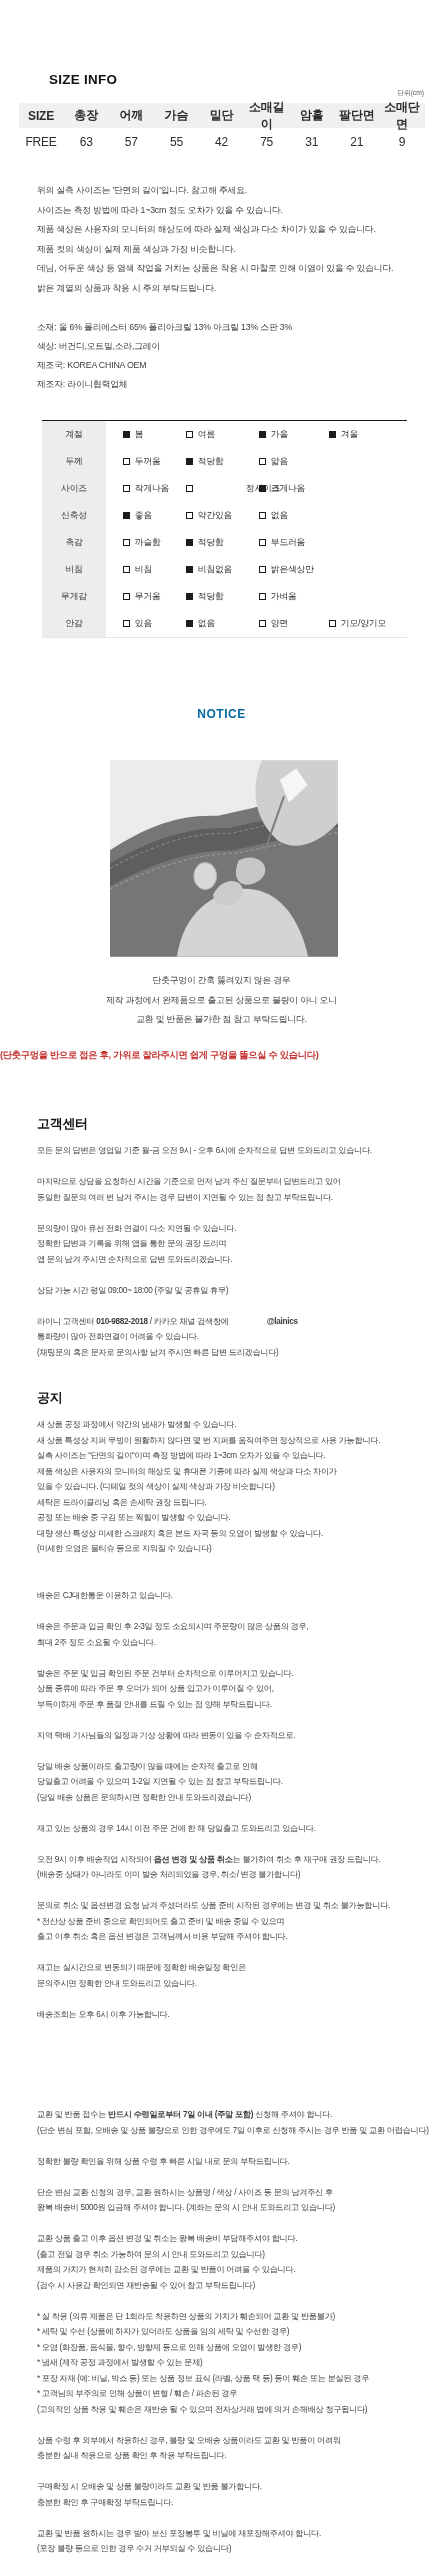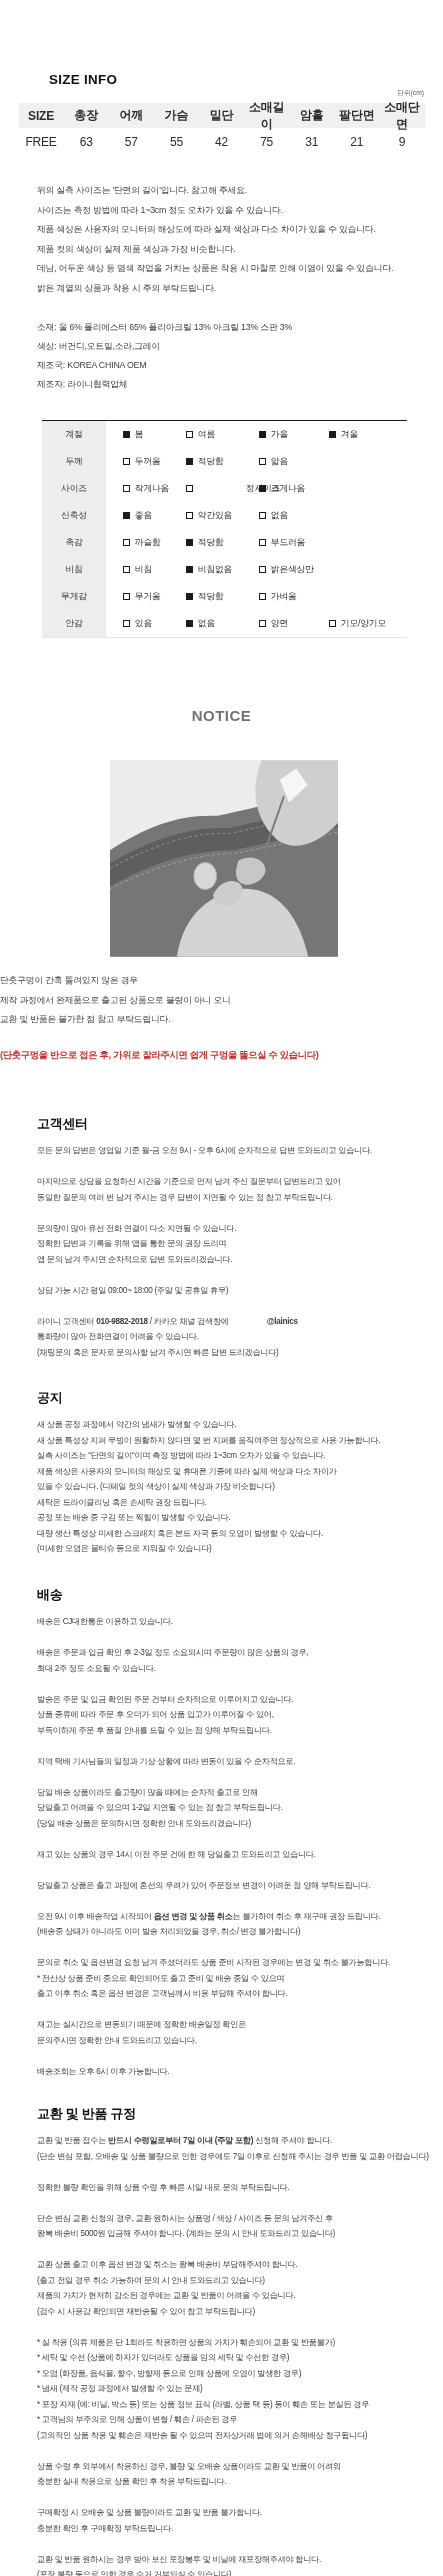--- a/index.html
+++ b/index.html
@@ -25,23 +25,23 @@
   
   #fabric-table{top:420px;left:42px;width:365px;border-top:1.5px solid #191919;border-bottom:0.5px solid #e3e3e3;}
   .f-row{position:relative;height:27px;background:#fff;}
   .f-label{position:absolute;left:0;top:0;width:64px;height:100%;background:#ededed;
            display:flex;align-items:center;justify-content:center;font-size:8.8px;color:#333;letter-spacing:-0.2px;}
   .f-opt{position:absolute;top:50%;transform:translateY(-50%);display:flex;align-items:center;
          font-size:8.8px;color:#2f2f2f;letter-spacing:-0.2px;white-space:nowrap;}
   .box{width:7.2px;height:7.2px;border:0.8px solid #1c1c1c;display:inline-block;margin-right:4.6px;box-sizing:border-box;background:#fff;}
   .box.checked{background:#1c1c1c;}
   
-  #notice-title{top:707px;left:0;width:443px;text-align:center;font-size:15px;font-weight:700;color:#737373;letter-spacing:0.5px;}
+  #notice-title{top:707px;left:0;width:443px;text-align:center;font-size:12px;font-weight:700;color:#0369a1;letter-spacing:0.5px;}
   #notice-photo{top:760px;left:110px;width:228px;height:197px;}
-  #notice-lines{top:971px;left:0;width:443px;}
+  #notice-lines{top:971px;left:0;width:443px;text-align:center;}
   #red-line{top:1046px;left:0;width:443px;text-align:left;font-size:9.3px;font-weight:700;line-height:19.6px;letter-spacing:-0.3px;}
   
   .section{position:absolute;left:37px;width:397px;}
   #sec-0{top:1117px;} #sec-1{top:1391px;} #sec-2{top:1588px;} #sec-3{top:2107px;}
   .section h2{font-size:13px;font-weight:700;color:#111;margin:0 0 13.4px 0;line-height:13px;letter-spacing:-0.3px;}
   .group{margin:0 0 15.5px 0;}
   .line{font-size:8.2px;line-height:15.5px;color:#3d3d3d;letter-spacing:-0.3px;white-space:nowrap;}
 </style>
 </head>
 <body>
@@ -281,21 +281,20 @@
         <div class="line"><span>제품 색상은 사용자의 모니터의 해상도 및 휴대폰 기종에 따라 실제 색상과 다소 차이가</span></div>
         <div class="line"><span>있을 수 있습니다. (디테일 컷의 색상이 실제 색상과 가장 비슷합니다)</span></div>
         <div class="line"><span>세탁은 드라이클리닝 혹은 손세탁 권장 드립니다.</span></div>
         <div class="line"><span>공정 또는 배송 중 구김 또는 찍힘이 발생할 수 있습니다.</span></div>
         <div class="line"><span>대량 생산 특성상 미세한 스크래치 혹은 본드 자국 등의 오염이 발생할 수 있습니다.</span></div>
         <div class="line"><span>(미세한 오염은 물티슈 등으로 지워질 수 있습니다)</span></div>
       </div>
     </div>
 </div>
 <div class="section" id="sec-2">
-  <h2>배송</h2>
   <div class="groups">
       <div class="group">
         <div class="line"><span>배송은 CJ대한통운 이용하고 있습니다.</span></div>
       </div>
       <div class="group">
         <div class="line"><span>배송은 주문과 입금 확인 후 2-3일 정도 소요되시며 주문량이 많은 상품의 경우,</span></div>
         <div class="line"><span>최대 2주 정도 소요될 수 있습니다.</span></div>
       </div>
       <div class="group">
         <div class="line"><span>발송은 주문 및 입금 확인된 주문 건부터 순차적으로 이루어지고 있습니다.</span></div>
@@ -307,42 +306,38 @@
       </div>
       <div class="group">
         <div class="line"><span>당일 배송 상품이라도 출고량이 많을 때에는 순차적 출고로 인해</span></div>
         <div class="line"><span>당일출고 어려울 수 있으며 1-2일 지연될 수 있는 점 참고 부탁드립니다.</span></div>
         <div class="line"><span>(당일 배송 상품은 문의하시면 정확한 안내 도와드리겠습니다)</span></div>
       </div>
       <div class="group">
         <div class="line"><span>재고 있는 상품의 경우 14시 이전 주문 건에 한 해 당일출고 도와드리고 있습니다.</span></div>
       </div>
       <div class="group">
-        <div class="line"><span>당일출고 상품은 출고 과정에 혼선의 우려가 있어 주문정보 변경이 어려운 점 양해 부탁드립니다.</span></div>
-      </div>
-      <div class="group">
         <div class="line"><span>오전 9시 이후 배송작업 시작되어 </span><span style="font-weight: 700;">옵션 변경 및 상품 취소</span><span>는 불가하여 취소 후 재구매 권장 드립니다.</span></div>
         <div class="line"><span>(배송중 상태가 아니라도 이미 발송 처리되었을 경우, 취소/ 변경 불가합니다)</span></div>
       </div>
       <div class="group">
         <div class="line"><span>문의로 취소 및 옵션변경 요청 남겨 주셨더라도 상품 준비 시작된 경우에는 변경 및 취소 불가능합니다.</span></div>
         <div class="line"><span>* 전산상 상품 준비 중으로 확인되어도 출고 준비 및 배송 중일 수 있으며</span></div>
         <div class="line"><span>출고 이후 취소 혹은 옵션 변경은 고객님께서 비용 부담해 주셔야 합니다.</span></div>
       </div>
       <div class="group">
         <div class="line"><span>재고는 실시간으로 변동되기 때문에 정확한 배송일정 확인은</span></div>
         <div class="line"><span>문의주시면 정확한 안내 도와드리고 있습니다.</span></div>
       </div>
       <div class="group">
         <div class="line"><span>배송조회는 오후 6시 이후 가능합니다.</span></div>
       </div>
     </div>
 </div>
 <div class="section" id="sec-3">
-  <h2>교환 및 반품 규정</h2>
   <div class="groups">
       <div class="group">
         <div class="line"><span>교환 및 반품 접수는 </span><span style="font-weight: 700;">반드시 수령일로부터 7일 이내 (주말 포함)</span><span> 신청해 주셔야 합니다.</span></div>
         <div class="line"><span>(단순 변심 포함, 오배송 및 상품 불량으로 인한 경우에도 7일 이후로 신청해 주시는 경우 반품 및 교환 어렵습니다)</span></div>
       </div>
       <div class="group">
         <div class="line"><span>정확한 불량 확인을 위해 상품 수령 후 빠른 시일 내로 문의 부탁드립니다.</span></div>
       </div>
       <div class="group">
         <div class="line"><span>단순 변심 교환 신청의 경우, 교환 원하시는 상품명 / 색상 / 사이즈 등 문의 남겨주신 후</span></div>

